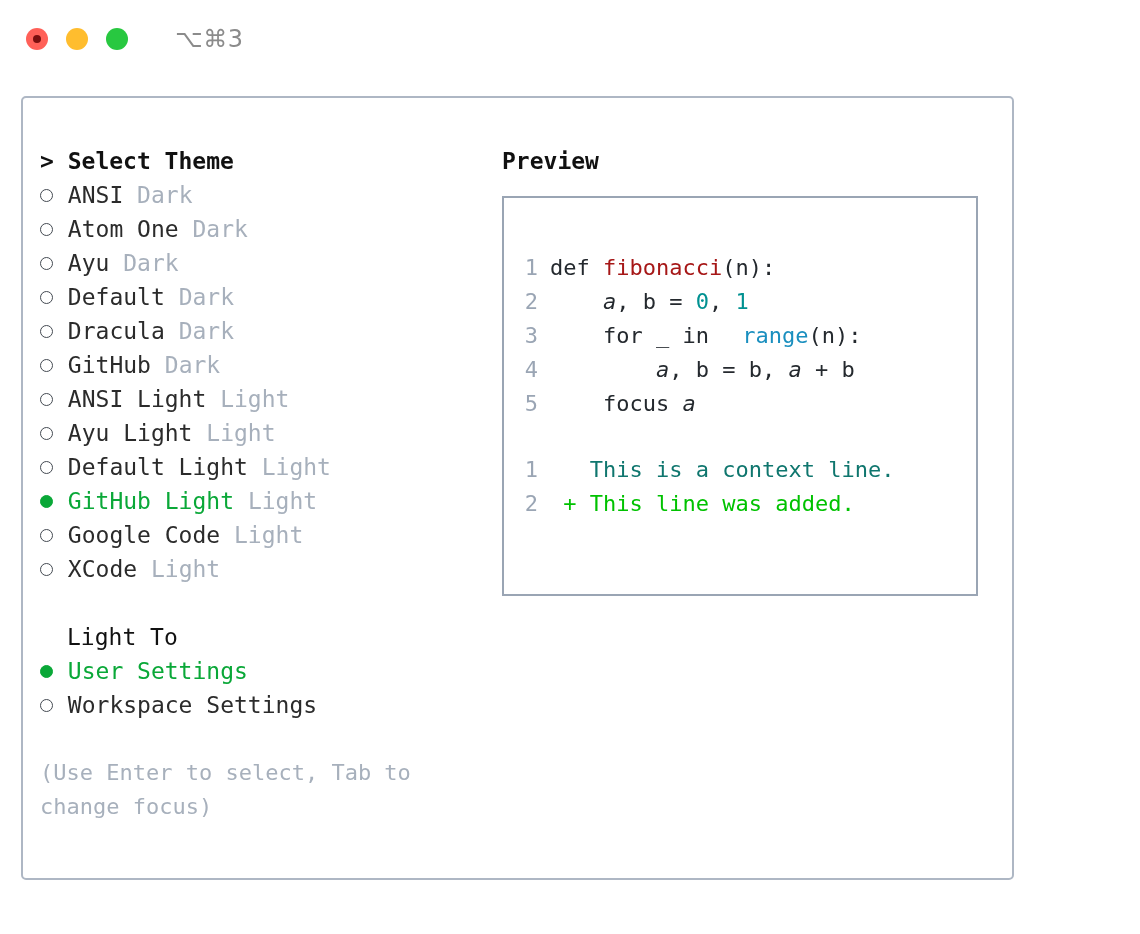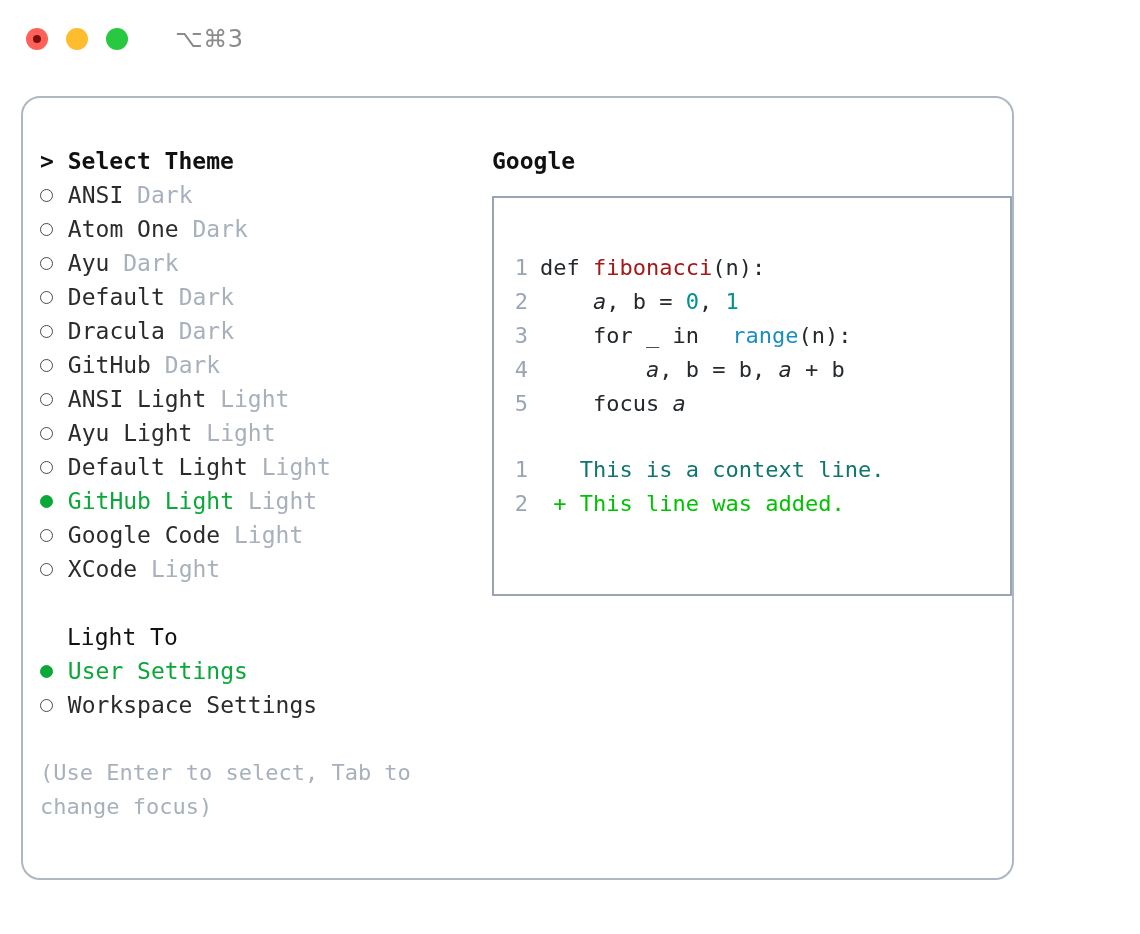--- a/index.html
+++ b/index.html
@@ -66,21 +66,21 @@
   }
 
   
   .card {
     position: absolute;
     left: 21px;
     top: 96px;
     width: 993px;
     height: 784px;
     border: 2px solid #aeb7c4;
-    border-radius: 19px;
+    border-radius: 5px;
     box-sizing: border-box;
     background: #ffffff;
   }
 
   .card-inner {
     display: flex;
     padding: 46px 0 0 0;
     height: 100%;
     box-sizing: border-box;
   }
@@ -154,21 +154,21 @@
   
   .preview-title {
     font-size: 23px;
     font-weight: bold;
     color: #111111;
     line-height: 34px;
     margin-bottom: 18px;
   }
 
   .code-box {
-    width: 520px;
+    width: 476px;
     height: 400px;
     border: 2px solid #9aa5b4;
     box-sizing: border-box;
     padding: 53px 0 0 20px;
     background: #ffffff;
   }
 
   .code-line {
     font-size: 22px;
     line-height: 34px;
@@ -239,21 +239,21 @@
 
         <div id="apply-list">
             <div class="opt-row selected"><span class="bullet-cell"><span class="bullet filled"></span></span><span class="opt-label"> User Settings</span></div>
             <div class="opt-row"><span class="bullet-cell"><span class="bullet"></span></span><span class="opt-label"> Workspace Settings</span></div>
           </div>
 
         <div class="hint">(Use Enter to select, Tab to change focus)</div>
       </div>
 
       <div class="right-pane">
-        <div class="preview-title">Google</div>
+        <div class="preview-title">Preview</div>
 
         <div class="code-box">
           <div id="code-lines">
               <div class="code-line"><span class="ln">1</span><span class="tok-plain">def </span><span class="tok-fn">fibonacci</span><span class="tok-plain">(n):</span></div>
               <div class="code-line"><span class="ln">2</span><span class="tok-plain">    </span><span class="tok-var tok-plain">a</span><span class="tok-plain">, </span><span class="tok-plain">b</span><span class="tok-plain"> = </span><span class="tok-num">0</span><span class="tok-plain">, </span><span class="tok-num">1</span></div>
               <div class="code-line"><span class="ln">3</span><span class="tok-plain">    for _ in </span><span class="tok-builtin">range</span><span class="tok-plain">(n):</span></div>
               <div class="code-line"><span class="ln">4</span><span class="tok-plain">        </span><span class="tok-var tok-plain">a</span><span class="tok-plain">, b = b, </span><span class="tok-var tok-plain">a</span><span class="tok-plain"> + b</span></div>
               <div class="code-line"><span class="ln">5</span><span class="tok-plain">    focus </span><span class="tok-var tok-plain">a</span></div>
             </div>
           <div class="code-gap"></div>

